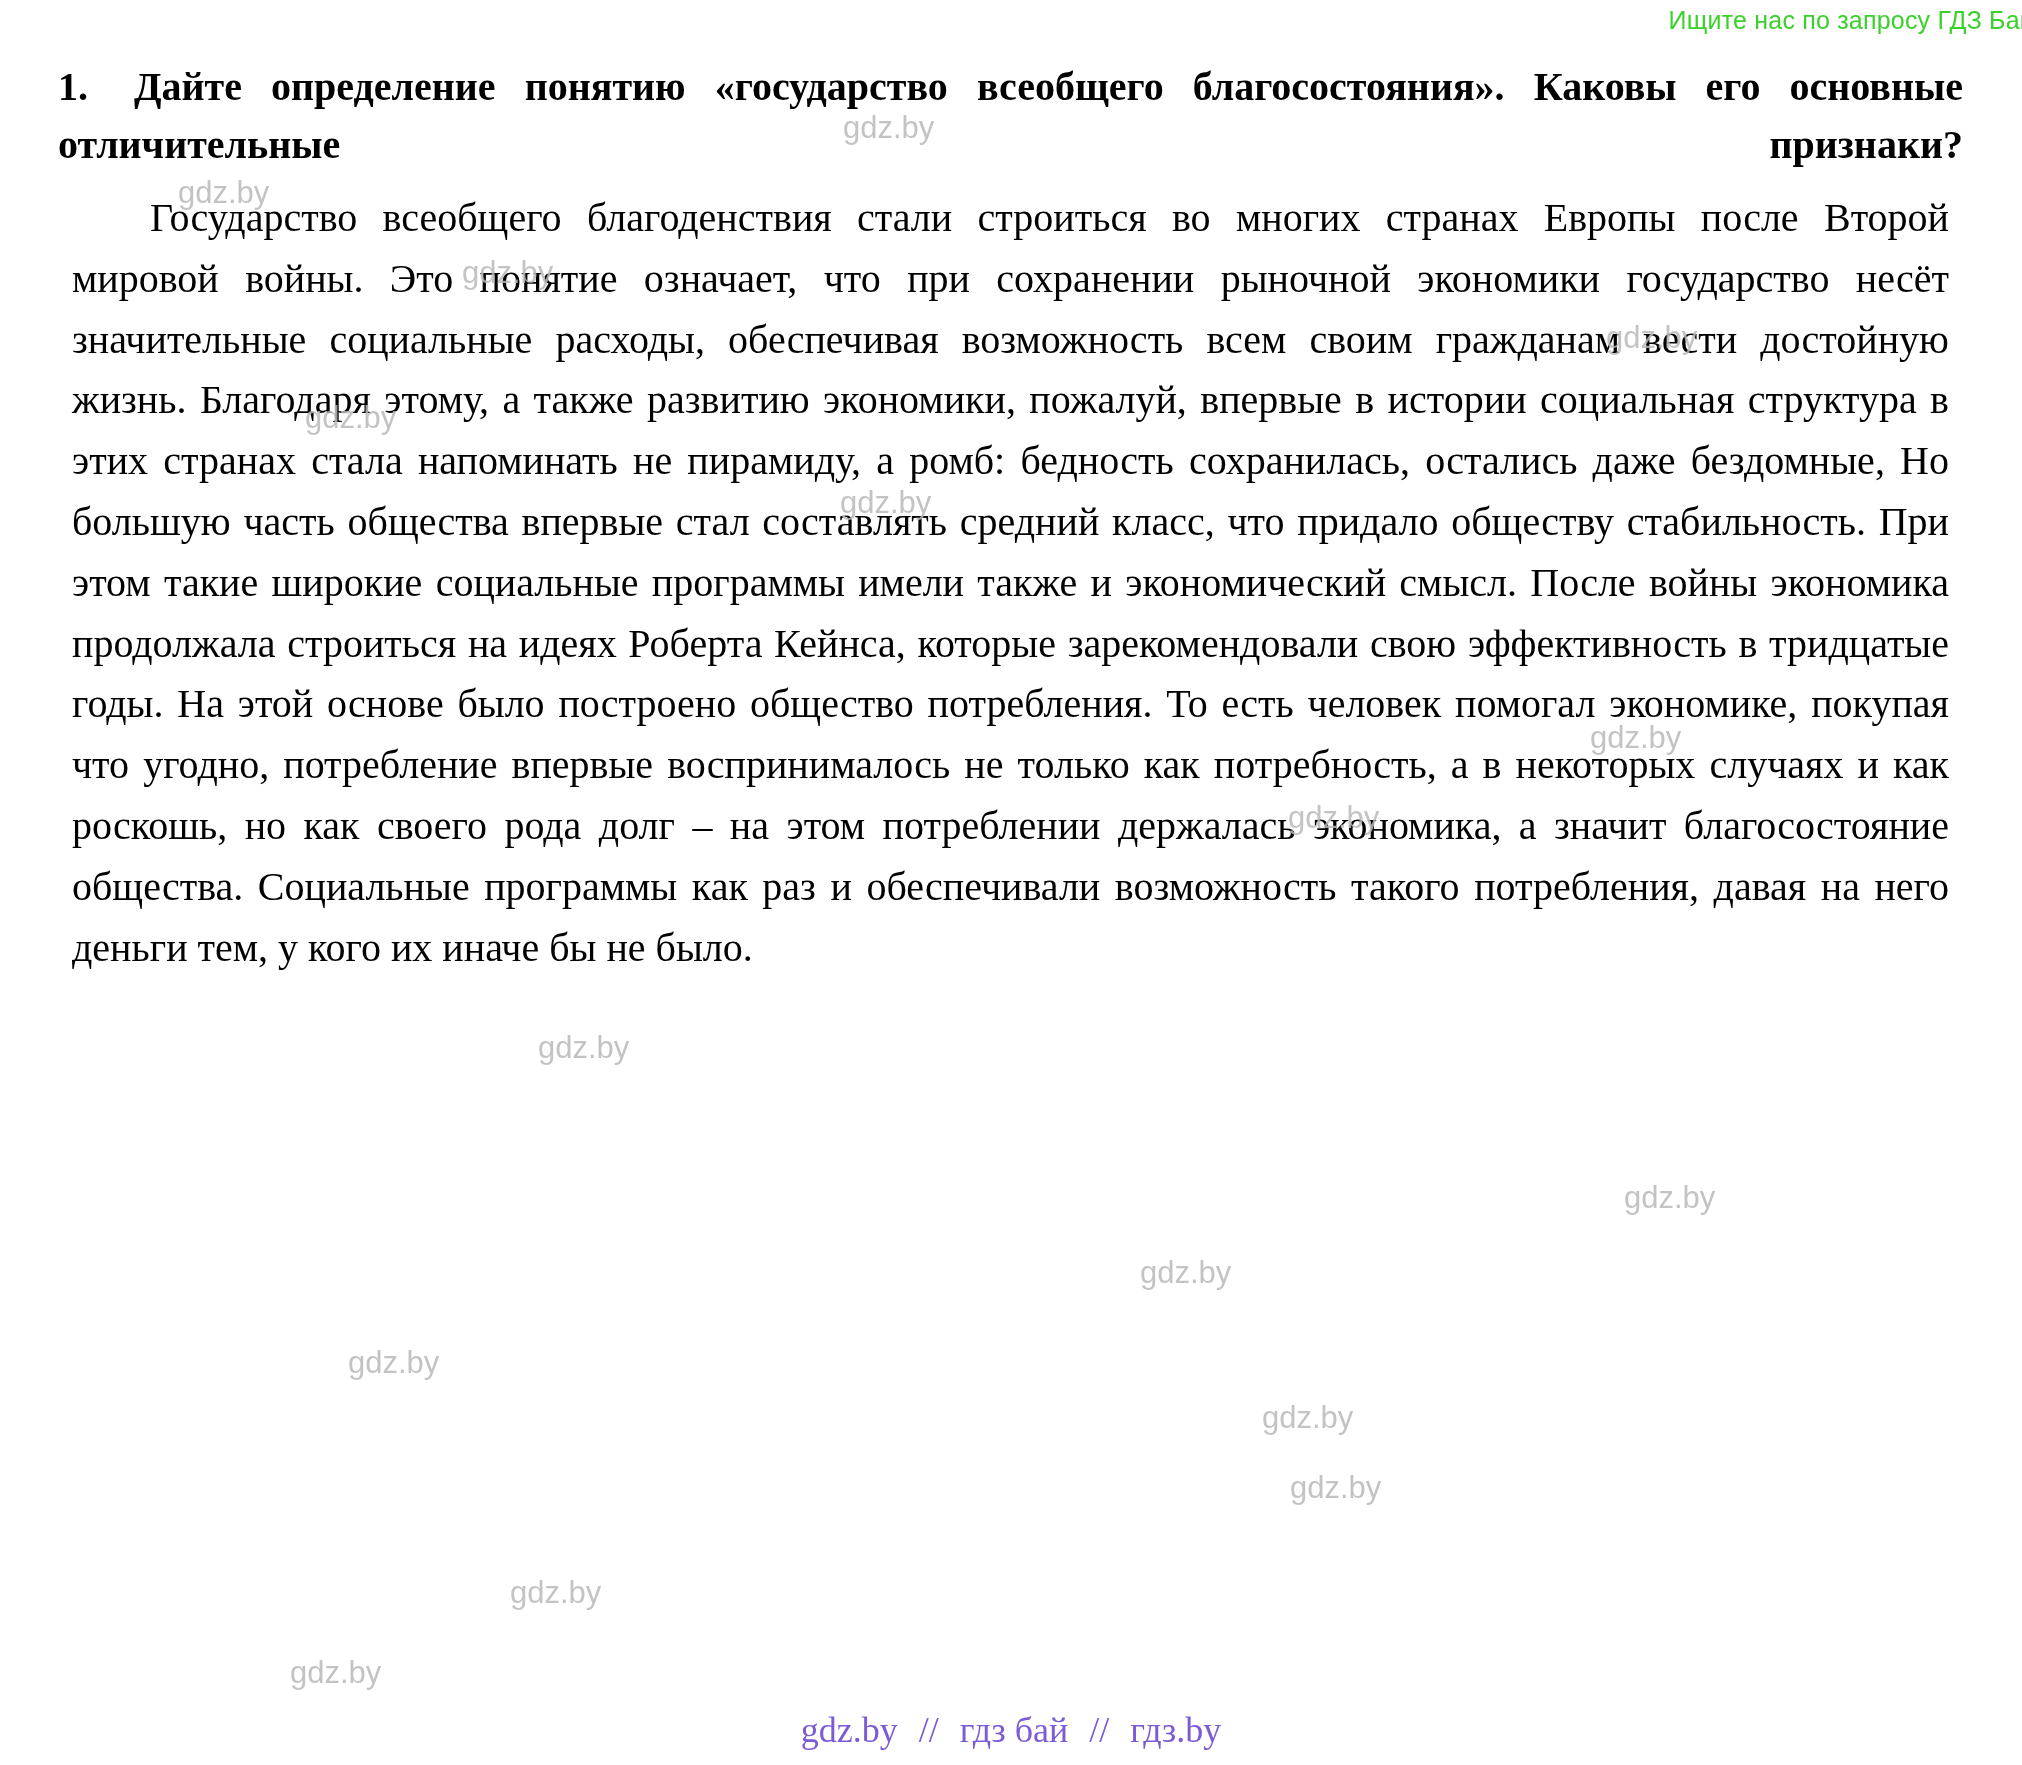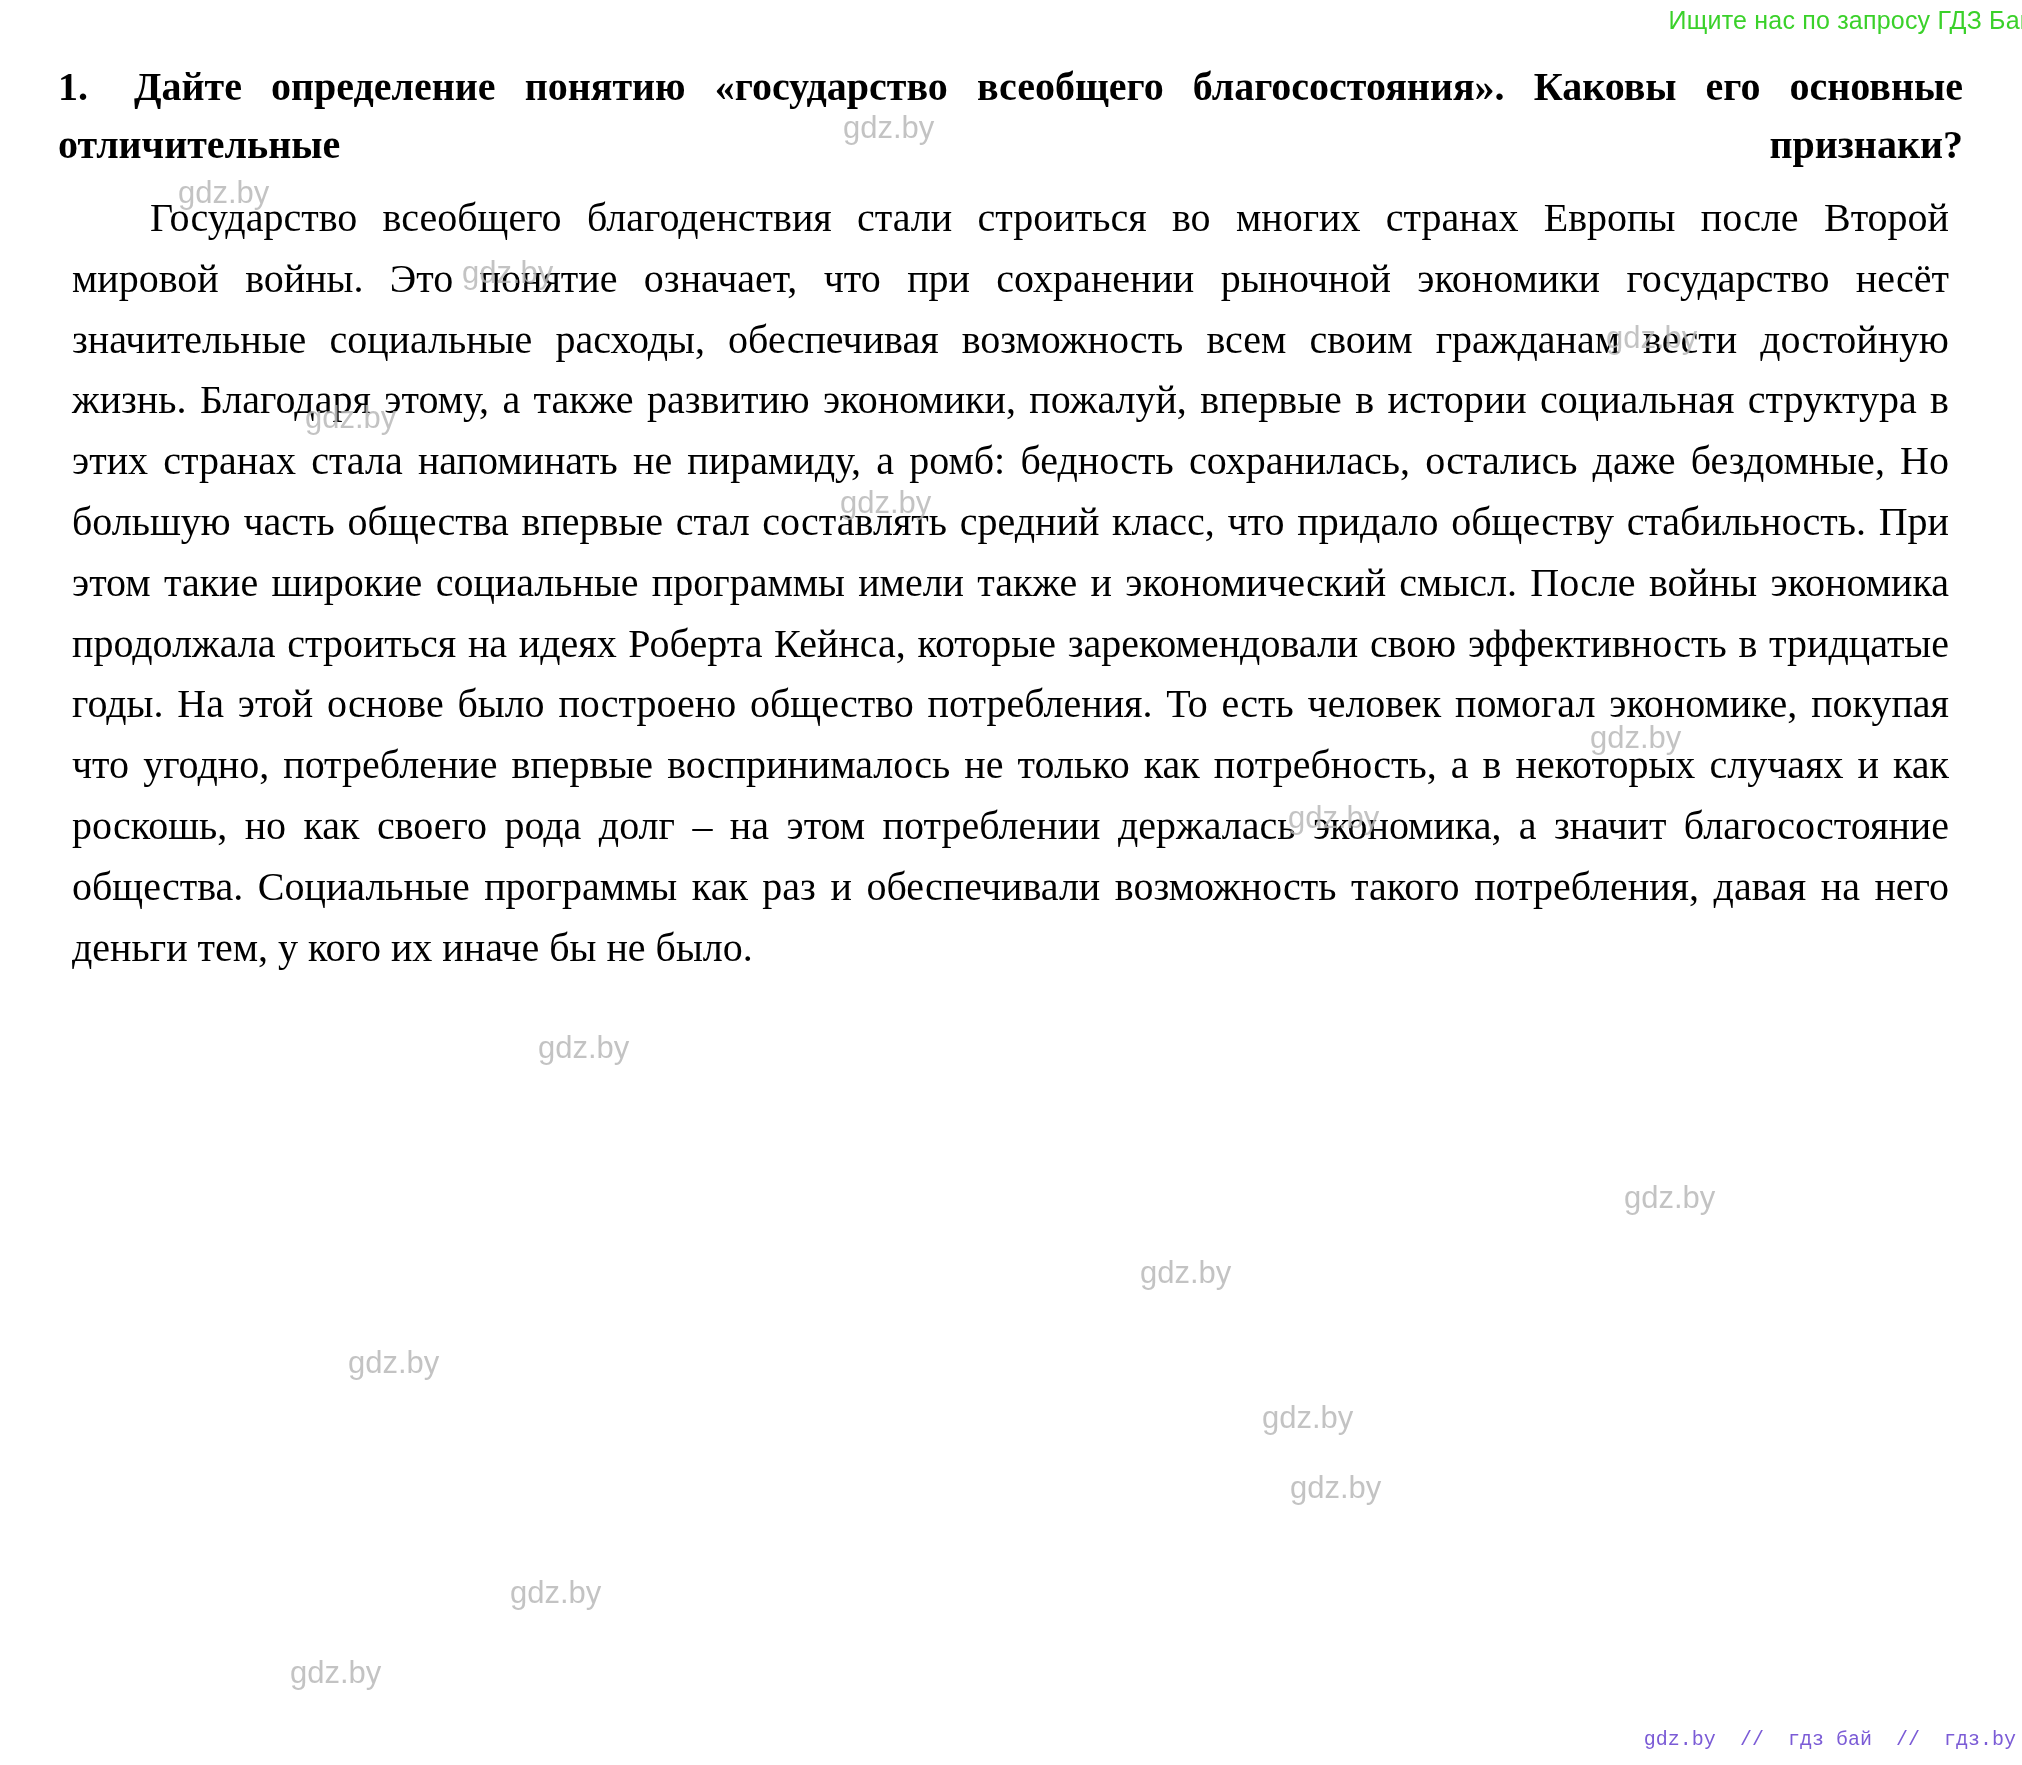--- a/index.html
+++ b/index.html
@@ -56,23 +56,23 @@
     text-align: justify;
     margin: 14px;
     text-indent: 78px;
     color: #000;
   }
   .bottom-bar {
     position: absolute;
     left: 0;
     bottom: 14px;
     width: 100%;
-    text-align: right;
-    font-family: Liberation Mono, monospace;
-    font-size: 20px;
+    text-align: center;
+    font-family: Liberation Serif, serif;
+    font-size: 36px;
     color: #7b5bd6;
   }
   .bottom-bar span { margin: 0 6px; }
   .wm {
     position: absolute;
     font-family: "Liberation Sans", sans-serif;
     font-size: 31px;
     color: #b9b9b9;
     opacity: 0.85;
     pointer-events: none;

